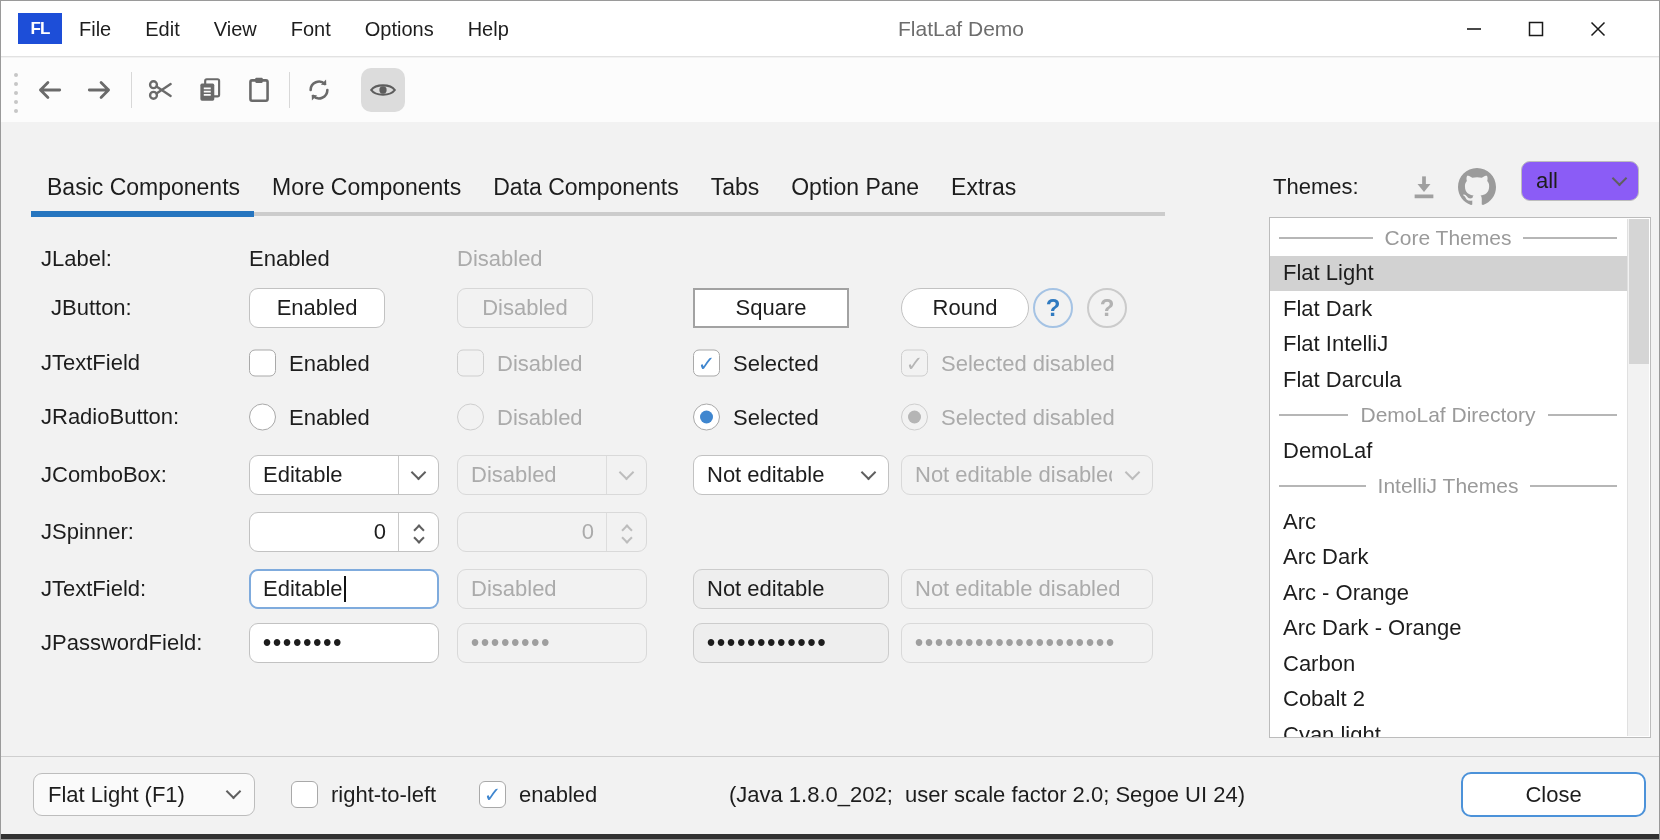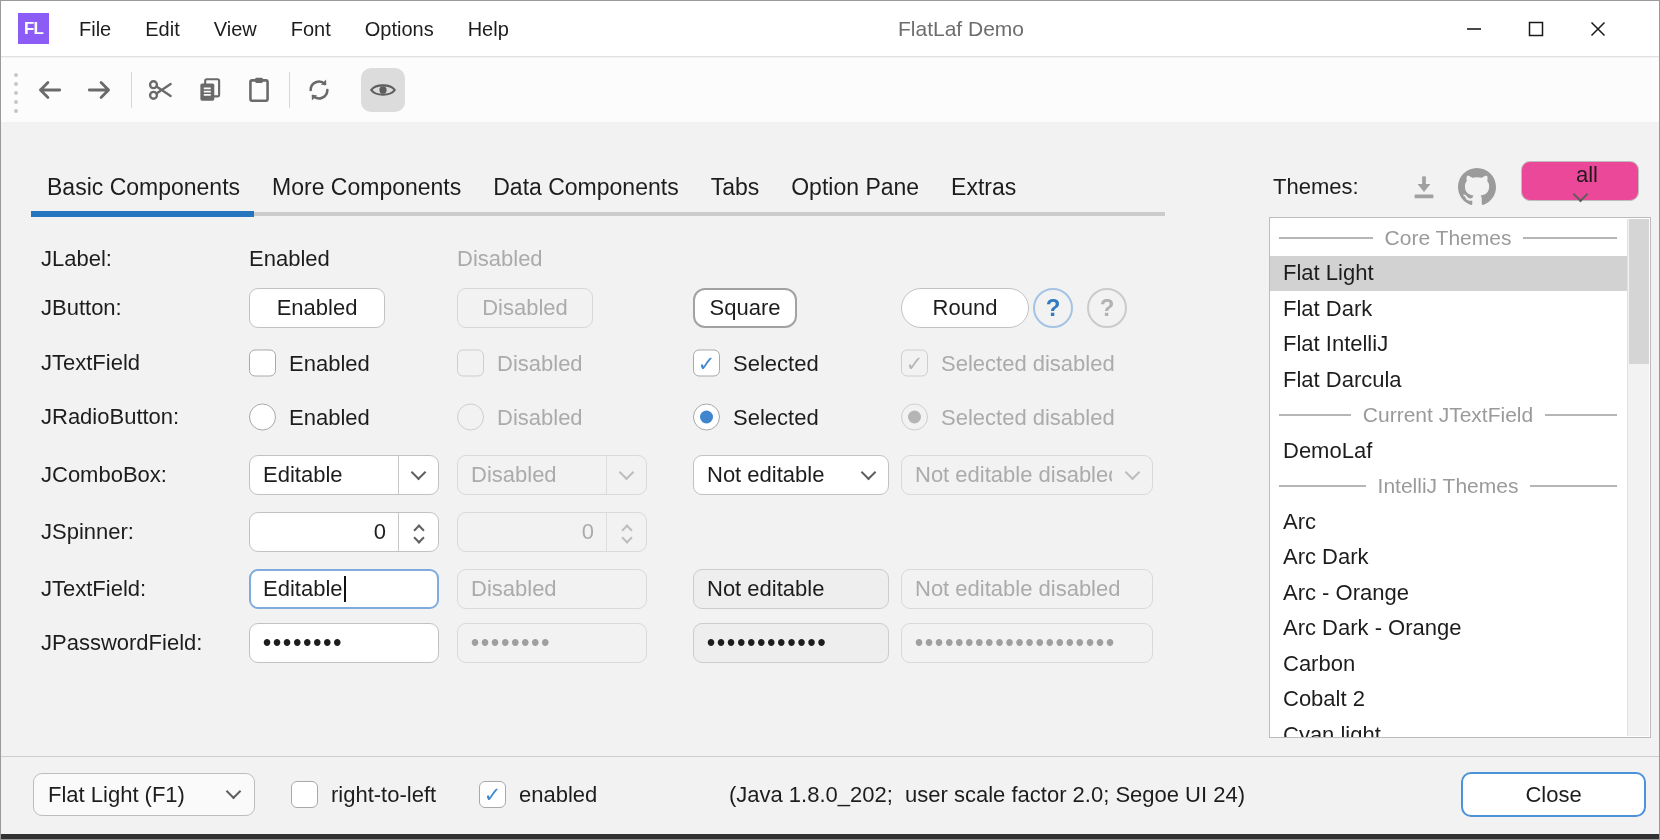--- a/index.html
+++ b/index.html
@@ -4,21 +4,21 @@
 <style>
   html,body { margin:0; padding:0; background:#777; }
   * { box-sizing:border-box; }
   .window {
     position:relative; width:1660px; height:840px; overflow:hidden;
     background:#f2f2f2; font-family:"Liberation Sans","DejaVu Sans",sans-serif;
     color:#1d1d1d; border:1px solid #9a9a9a;
   }
   
   .titlebar { position:absolute; left:0; top:0; right:0; height:56px; background:#ffffff; border-bottom:1px solid #e2e2e2; }
-  .logo { position:absolute; left:17px; top:12px; width:31px; height:31px; background:#8b5cf6; color:#fff;
+  .logo { position:absolute; left:17px; top:12px; width:44px; height:31px; background:#1d4ed8; color:#fff;
           font-weight:bold; font-size:17px; display:flex; align-items:center; justify-content:center; letter-spacing:-1px; }
   .menubar { position:absolute; left:78px; top:0; height:56px; display:flex; gap:34px; align-items:center; font-size:20px; }
   .menu-item { cursor:default; }
   .window-title { position:absolute; left:880px; top:0; height:56px; width:160px; display:flex; align-items:center; justify-content:center; color:#6d6d6d; font-size:21px; }
   .win-controls { position:absolute; right:30px; top:0; height:56px; display:flex; }
   .win-btn { width:62px; height:56px; display:flex; align-items:center; justify-content:center; }
   
   .toolbar { position:absolute; left:0; top:57px; right:0; height:64px; background:#fcfcfc; }
   .grip { position:absolute; left:13px; top:15px; display:flex; flex-direction:column; gap:5px; }
   .grip i { width:4px; height:4px; border-radius:50%; background:#c6c6c6; }
@@ -32,21 +32,21 @@
   .tab-indicator { position:absolute; left:30px; top:210px; width:223px; height:6px; background:#2675bf; }
   
   .row { position:absolute; left:0; right:500px; height:48px; }
   .cell { position:absolute; top:50%; transform:translateY(-50%); display:flex; align-items:center; white-space:nowrap; }
   .rowlabel { font-size:22px; }
   .txt { font-size:22px; }
   .dis-txt { color:#ababab; }
   .btn { width:136px; height:40px; background:#fff; border:1px solid #c2c2c2; border-radius:9px;
          display:flex; align-items:center; justify-content:center; font-size:22px; color:#1d1d1d; }
   .btn.disabled { background:#f2f2f2; border-color:#d7d7d7; color:#ababab; }
-  .btn.square { border-radius:12px; border:2px solid #a2a2a2; width:104px; }
+  .btn.square { border-radius:0; border:2px solid #a2a2a2; width:156px; }
   .btn.round  { border-radius:21px; width:128px; }
   .help { width:40px; height:40px; border-radius:50%; border:2.5px solid #a5c3e4; color:#2f7ac0;
           font-size:24px; font-weight:bold; display:flex; align-items:center; justify-content:center; }
   .help.disabled { border-color:#cbcbcb; color:#b2b2b2; }
   .cb { width:27px; height:27px; border:1.5px solid #a9a9a9; border-radius:6px; background:#fff;
         display:flex; align-items:center; justify-content:center; flex:none; }
   .cb.checked::after { content:"✓"; color:#3f86cf; font-size:21px; font-weight:bold; line-height:1; }
   .cb.disabled { background:transparent; border-color:#cecece; }
   .cb.disabled.checked::after { color:#b5b5b5; }
   .rb { width:27px; height:27px; border:1.5px solid #a9a9a9; border-radius:50%; background:#fff;
@@ -78,22 +78,22 @@
   .spinner { padding:0; }
   .spinner .spin-value { flex:1; text-align:right; padding-right:12px; }
   .spinner .spin-btns { width:40px; align-self:stretch; border-left:1px solid #c9c9c9; display:flex; flex-direction:column;
                         align-items:center; justify-content:center; gap:3px; flex:none; }
   .spinner.disabled .spin-btns { border-left-color:#ddd; }
   .spinner .chev.up { margin-top:3px; }
   .spinner .chev.small.down { margin-top:-3px; transform:rotate(45deg); }
   
   .themes-label { position:absolute; left:1272px; top:166px; height:40px; display:flex; align-items:center; font-size:22px; }
   .icon-abs { position:absolute; display:flex; align-items:center; justify-content:center; }
-  .filter-combo { position:absolute; left:1520px; top:160px; width:118px; height:40px; background:#ec4899; border:1px solid #bdbdbd;
-                  border-radius:9px; display:flex; align-items:center; font-size:22px;flex-direction:column; }
+  .filter-combo { position:absolute; left:1520px; top:160px; width:118px; height:40px; background:#8b5cf6; border:1px solid #bdbdbd;
+                  border-radius:9px; display:flex; align-items:center; font-size:22px; }
   .filter-combo .combo-text { flex:1; padding-left:14px; }
   .filter-combo .combo-arrow { width:38px; display:flex; align-items:center; justify-content:center; }
   .theme-list { position:absolute; left:1268px; top:216px; width:382px; height:521px; background:#fff;
                 border:1px solid #bcbcbc; overflow:hidden; padding-top:2px; }
   .theme-item { height:35.5px; display:flex; align-items:center; padding-left:13px; font-size:22px; margin-right:12px; }
   .theme-item.selected { background:#d2d2d2; }
   .theme-sep { height:35.5px; display:flex; align-items:center; gap:12px; color:#9a9a9a; font-size:21px;
                padding:0 10px 0 9px; margin-right:23px; }
   .theme-sep::before, .theme-sep::after { content:""; flex:1; height:2px; background:#b6b6b6; }
   .list-scroll { position:absolute; top:1px; right:1px; bottom:1px; width:22px; background:#f2f2f2; border-left:1px solid #e0e0e0; }
@@ -217,21 +217,21 @@
   <div class="tab-track"></div>
   <div class="tab-indicator"></div>
 
   <div class="row" style="top:234px">
     <span class="cell rowlabel" style="left:40px">JLabel:</span>
     <span class="cell txt" style="left:248px">Enabled</span>
     <span class="cell txt dis-txt" style="left:456px">Disabled</span>
   </div>
 
   <div class="row" style="top:283px">
-    <span class="cell rowlabel" style="left:40px">JButton:</span>
+    <span class="cell rowlabel" style="left:50px">JButton:</span>
     <div class="cell btn" style="left:248px">Enabled</div>
     <div class="cell btn disabled" style="left:456px">Disabled</div>
     <div class="cell btn square" style="left:692px">Square</div>
     <div class="cell btn round" style="left:900px">Round</div>
     <div class="cell help" style="left:1032px">?</div>
     <div class="cell help disabled" style="left:1086px">?</div>
   </div>
 
   <div class="row" style="top:338px">
     <span class="cell rowlabel" style="left:40px">JTextField</span>
@@ -374,21 +374,21 @@
 
   <div class="theme-list">
     <div class="theme-sep">
         <span>Core Themes</span>
       </div>
     <div class="theme-item selected">Flat Light</div>
     <div class="theme-item">Flat Dark</div>
     <div class="theme-item">Flat IntelliJ</div>
     <div class="theme-item">Flat Darcula</div>
     <div class="theme-sep">
-        <span>Current JTextField</span>
+        <span>DemoLaf Directory</span>
       </div>
     <div class="theme-item">DemoLaf</div>
     <div class="theme-sep">
         <span>IntelliJ Themes</span>
       </div>
     <div class="theme-item">Arc</div>
     <div class="theme-item">Arc Dark</div>
     <div class="theme-item">Arc - Orange</div>
     <div class="theme-item">Arc Dark - Orange</div>
     <div class="theme-item">Carbon</div>

